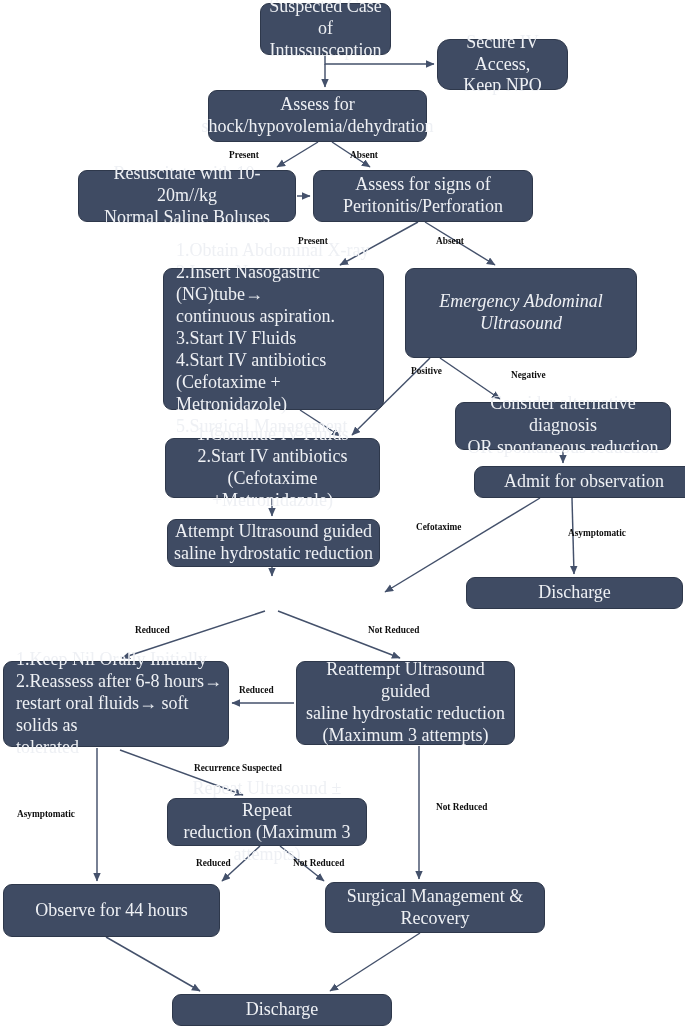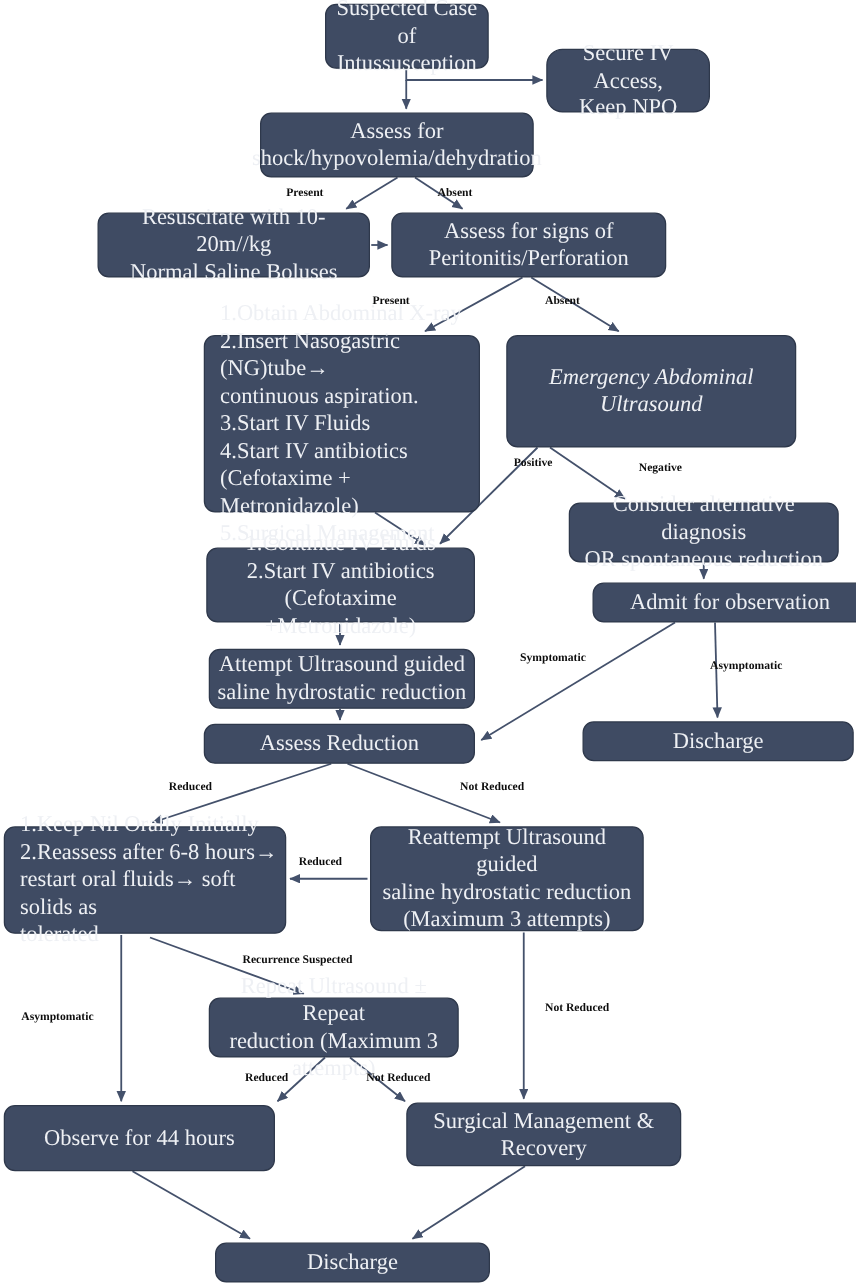--- a/index.html
+++ b/index.html
@@ -139,42 +139,41 @@
 5.Surgical Management</div>
     <div class="node" style="left: 405px; top: 268px; width: 232px; height: 90px; font-style: italic;">Emergency Abdominal Ultrasound</div>
     <div class="node" style="left: 455px; top: 402px; width: 216px; height: 48px;">Consider alternative diagnosis
 OR spontaneous reduction</div>
     <div class="node" style="left: 458px; top: 466px; width: 220px; height: 32px; margin-left: 16px;">Admit for observation</div>
     <div class="node" style="left: 165px; top: 438px; width: 215px; height: 60px;">1.Continue IV Fluids
 2.Start IV antibiotics
 (Cefotaxime +Metronidazole)</div>
     <div class="node" style="left: 167px; top: 519px; width: 213px; height: 48px;">Attempt Ultrasound guided
 saline hydrostatic reduction</div>
-    <div class="node" style="left: 163px; top: 579px; width: 217px; height: 32px;">Assess Reduction</div>
     <div class="node" style="left: 466px; top: 577px; width: 217px; height: 32px;">Discharge</div>
     <div class="node left-align" style="left: 3px; top: 661px; width: 226px; height: 86px;">1.Keep Nil Orally Initially
  2.Reassess after 6-8 hours→
 restart oral fluids→ soft solids as
 tolerated</div>
     <div class="node" style="left: 296px; top: 661px; width: 219px; height: 84px;">Reattempt Ultrasound guided
 saline hydrostatic reduction
 (Maximum 3 attempts)</div>
     <div class="node" style="left: 167px; top: 798px; width: 200px; height: 48px;">Repeat Ultrasound ± Repeat
 reduction (Maximum 3 attempts)</div>
     <div class="node" style="left: 3px; top: 884px; width: 217px; height: 53px;">Observe for 44 hours</div>
     <div class="node" style="left: 325px; top: 882px; width: 220px; height: 51px;">Surgical Management &amp;
 Recovery</div>
     <div class="node" style="left: 172px; top: 994px; width: 220px; height: 32px;">Discharge</div>
     <div class="edge-label" style="left: 229px; top: 150px;">Present</div>
     <div class="edge-label" style="left: 350px; top: 150px;">Absent</div>
     <div class="edge-label" style="left: 298px; top: 236px;">Present</div>
     <div class="edge-label" style="left: 436px; top: 236px;">Absent</div>
     <div class="edge-label" style="left: 411px; top: 366px;">Positive</div>
     <div class="edge-label" style="left: 511px; top: 370px;">Negative</div>
-    <div class="edge-label" style="left: 416px; top: 522px;">Symptomatic</div>
+    <div class="edge-label" style="left: 416px; top: 522px;">Cefotaxime</div>
     <div class="edge-label" style="left: 568px; top: 528px;">Asymptomatic</div>
     <div class="edge-label" style="left: 135px; top: 625px;">Reduced</div>
     <div class="edge-label" style="left: 368px; top: 625px;">Not Reduced</div>
     <div class="edge-label" style="left: 239px; top: 685px;">Reduced</div>
     <div class="edge-label" style="left: 194px; top: 763px;">Recurrence Suspected</div>
     <div class="edge-label" style="left: 17px; top: 809px;">Asymptomatic</div>
     <div class="edge-label" style="left: 436px; top: 802px;">Not Reduced</div>
     <div class="edge-label" style="left: 196px; top: 858px;">Reduced</div>
     <div class="edge-label" style="left: 293px; top: 858px;">Not Reduced</div>
   </div>

